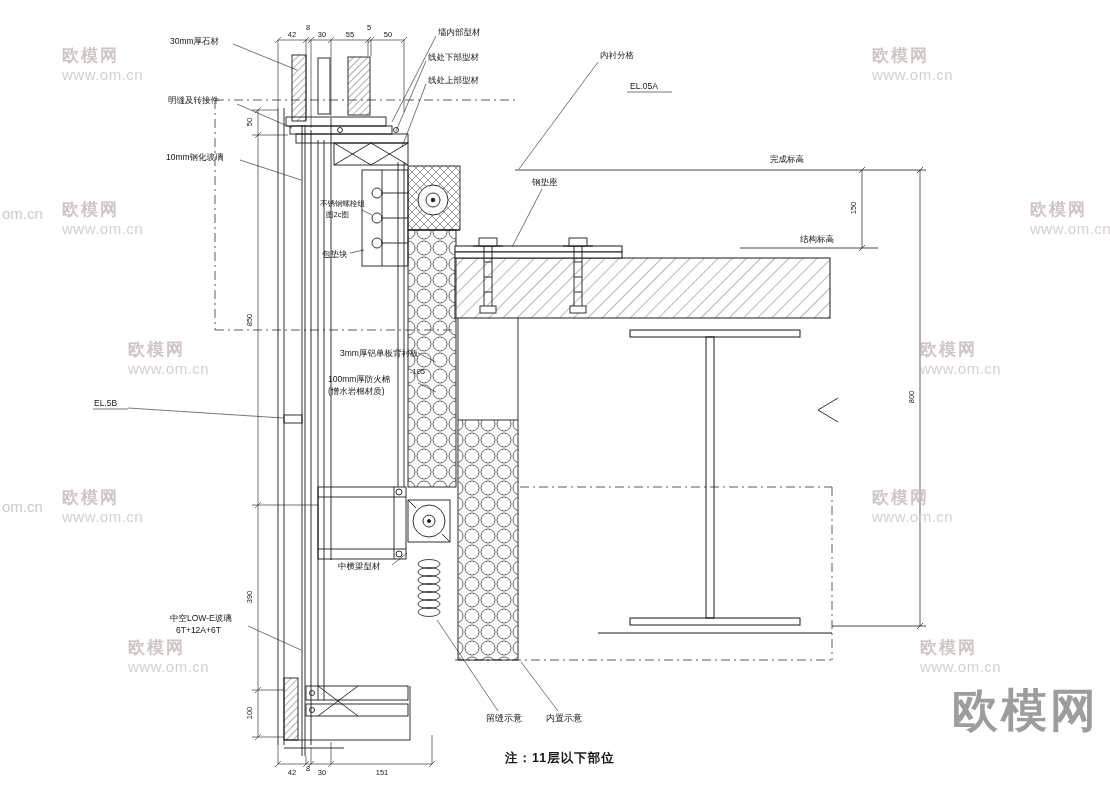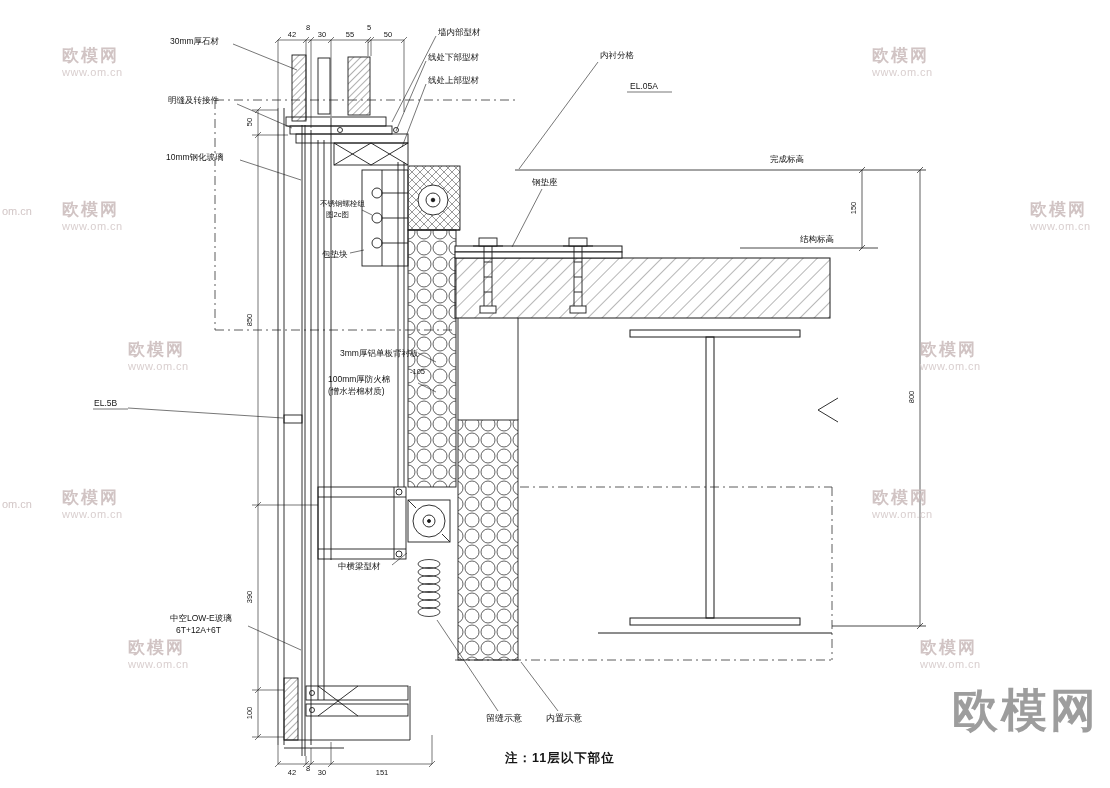--- a/index.html
+++ b/index.html
@@ -8,22 +8,22 @@
   .stage{position:relative;width:1110px;height:788px;background:#ffffff}
   .stage > svg{position:absolute;left:0;top:0}
   svg text{font-family:"Liberation Sans","DejaVu Sans",sans-serif;fill:#141414}
   .t8{font-size:8.5px}
   .t7{font-size:7.5px}
   .t9{font-size:9px}
   .note-t{font-size:12.5px;font-weight:bold;letter-spacing:1px}
   .wm{position:absolute;display:flex;flex-direction:column;line-height:1.15;
       opacity:.85;pointer-events:none;white-space:nowrap}
   .wm-brand{font-size:17px;font-weight:bold;color:#c9baba;letter-spacing:2px}
-  .wm-url{font-size:11px;color:#d2c6c6;letter-spacing:.5px}
-  .wm-partial{position:absolute;font-size:11px;color:#d2c6c6;pointer-events:none}
+  .wm-url{font-size:15px;color:#d2c6c6;letter-spacing:.5px}
+  .wm-partial{position:absolute;font-size:15px;color:#d2c6c6;pointer-events:none}
   .wm-large{position:absolute;left:952px;top:680px;font-size:46px;font-weight:bold;
       color:#9d9d9d;letter-spacing:3px;pointer-events:none}
 </style>
 </head>
 <body>
 
 <div class="stage">
 
 <svg width="1110" height="788" viewBox="0 0 1110 788">
   <defs>

